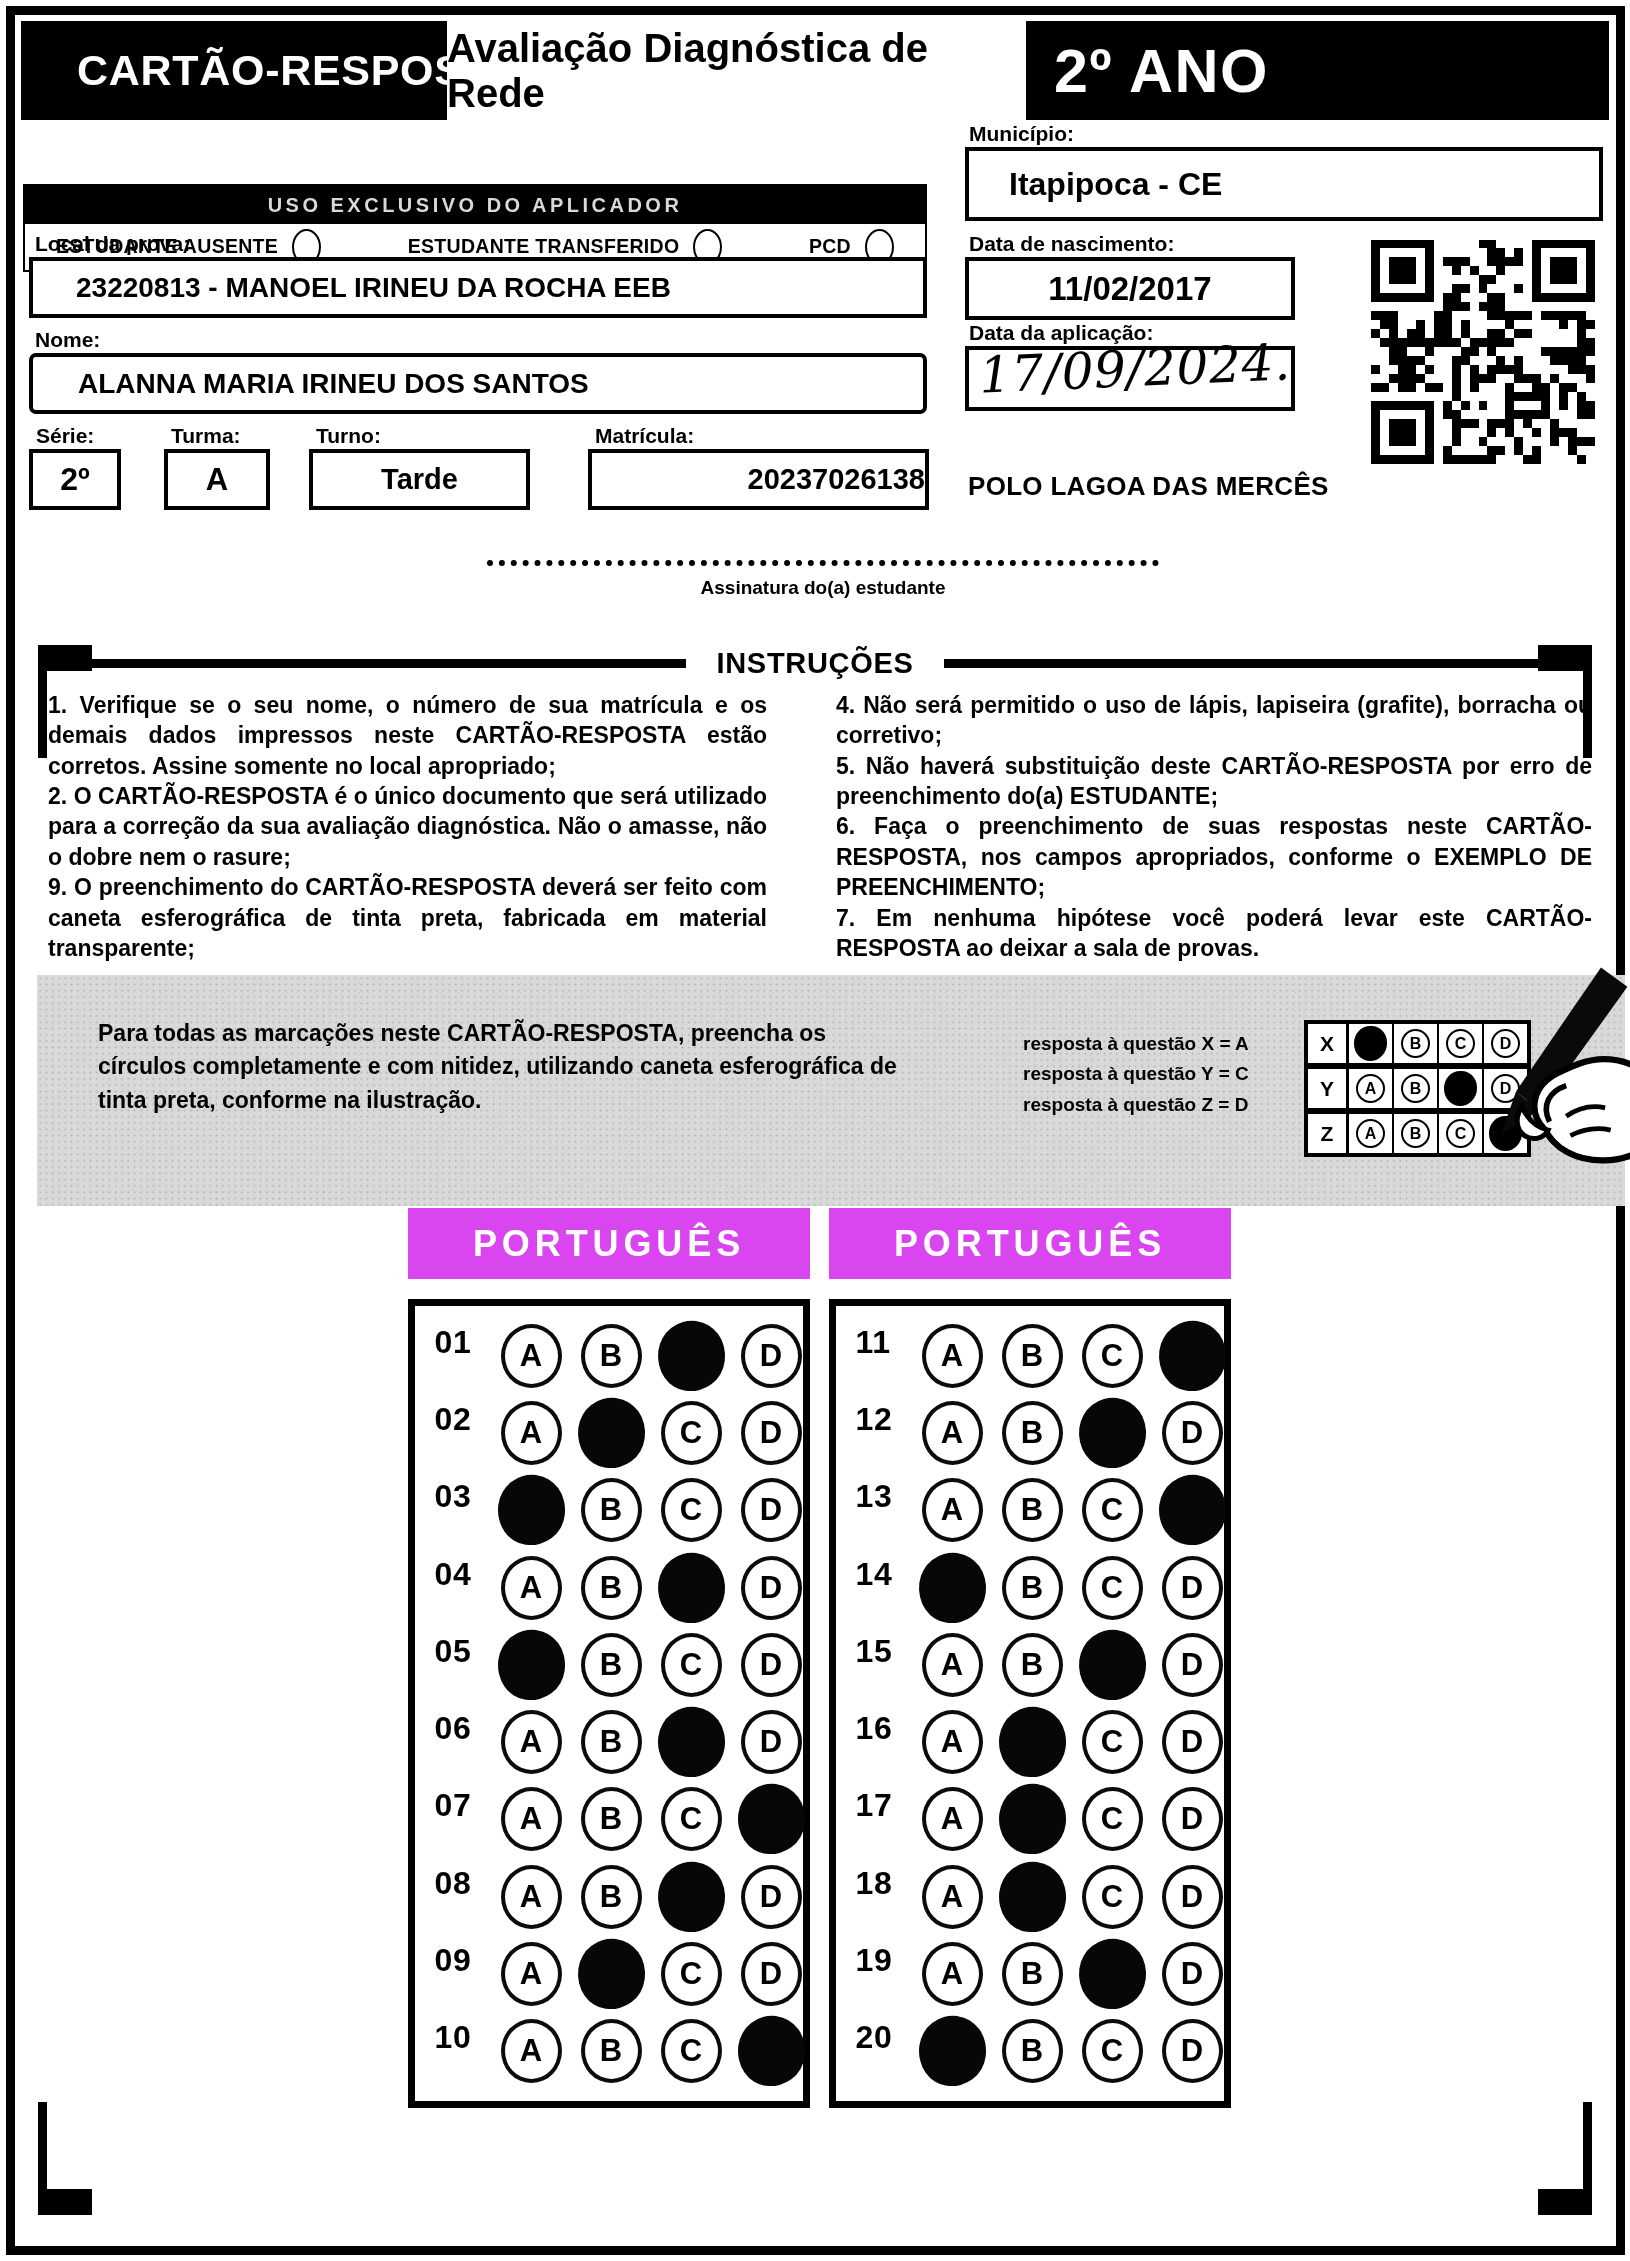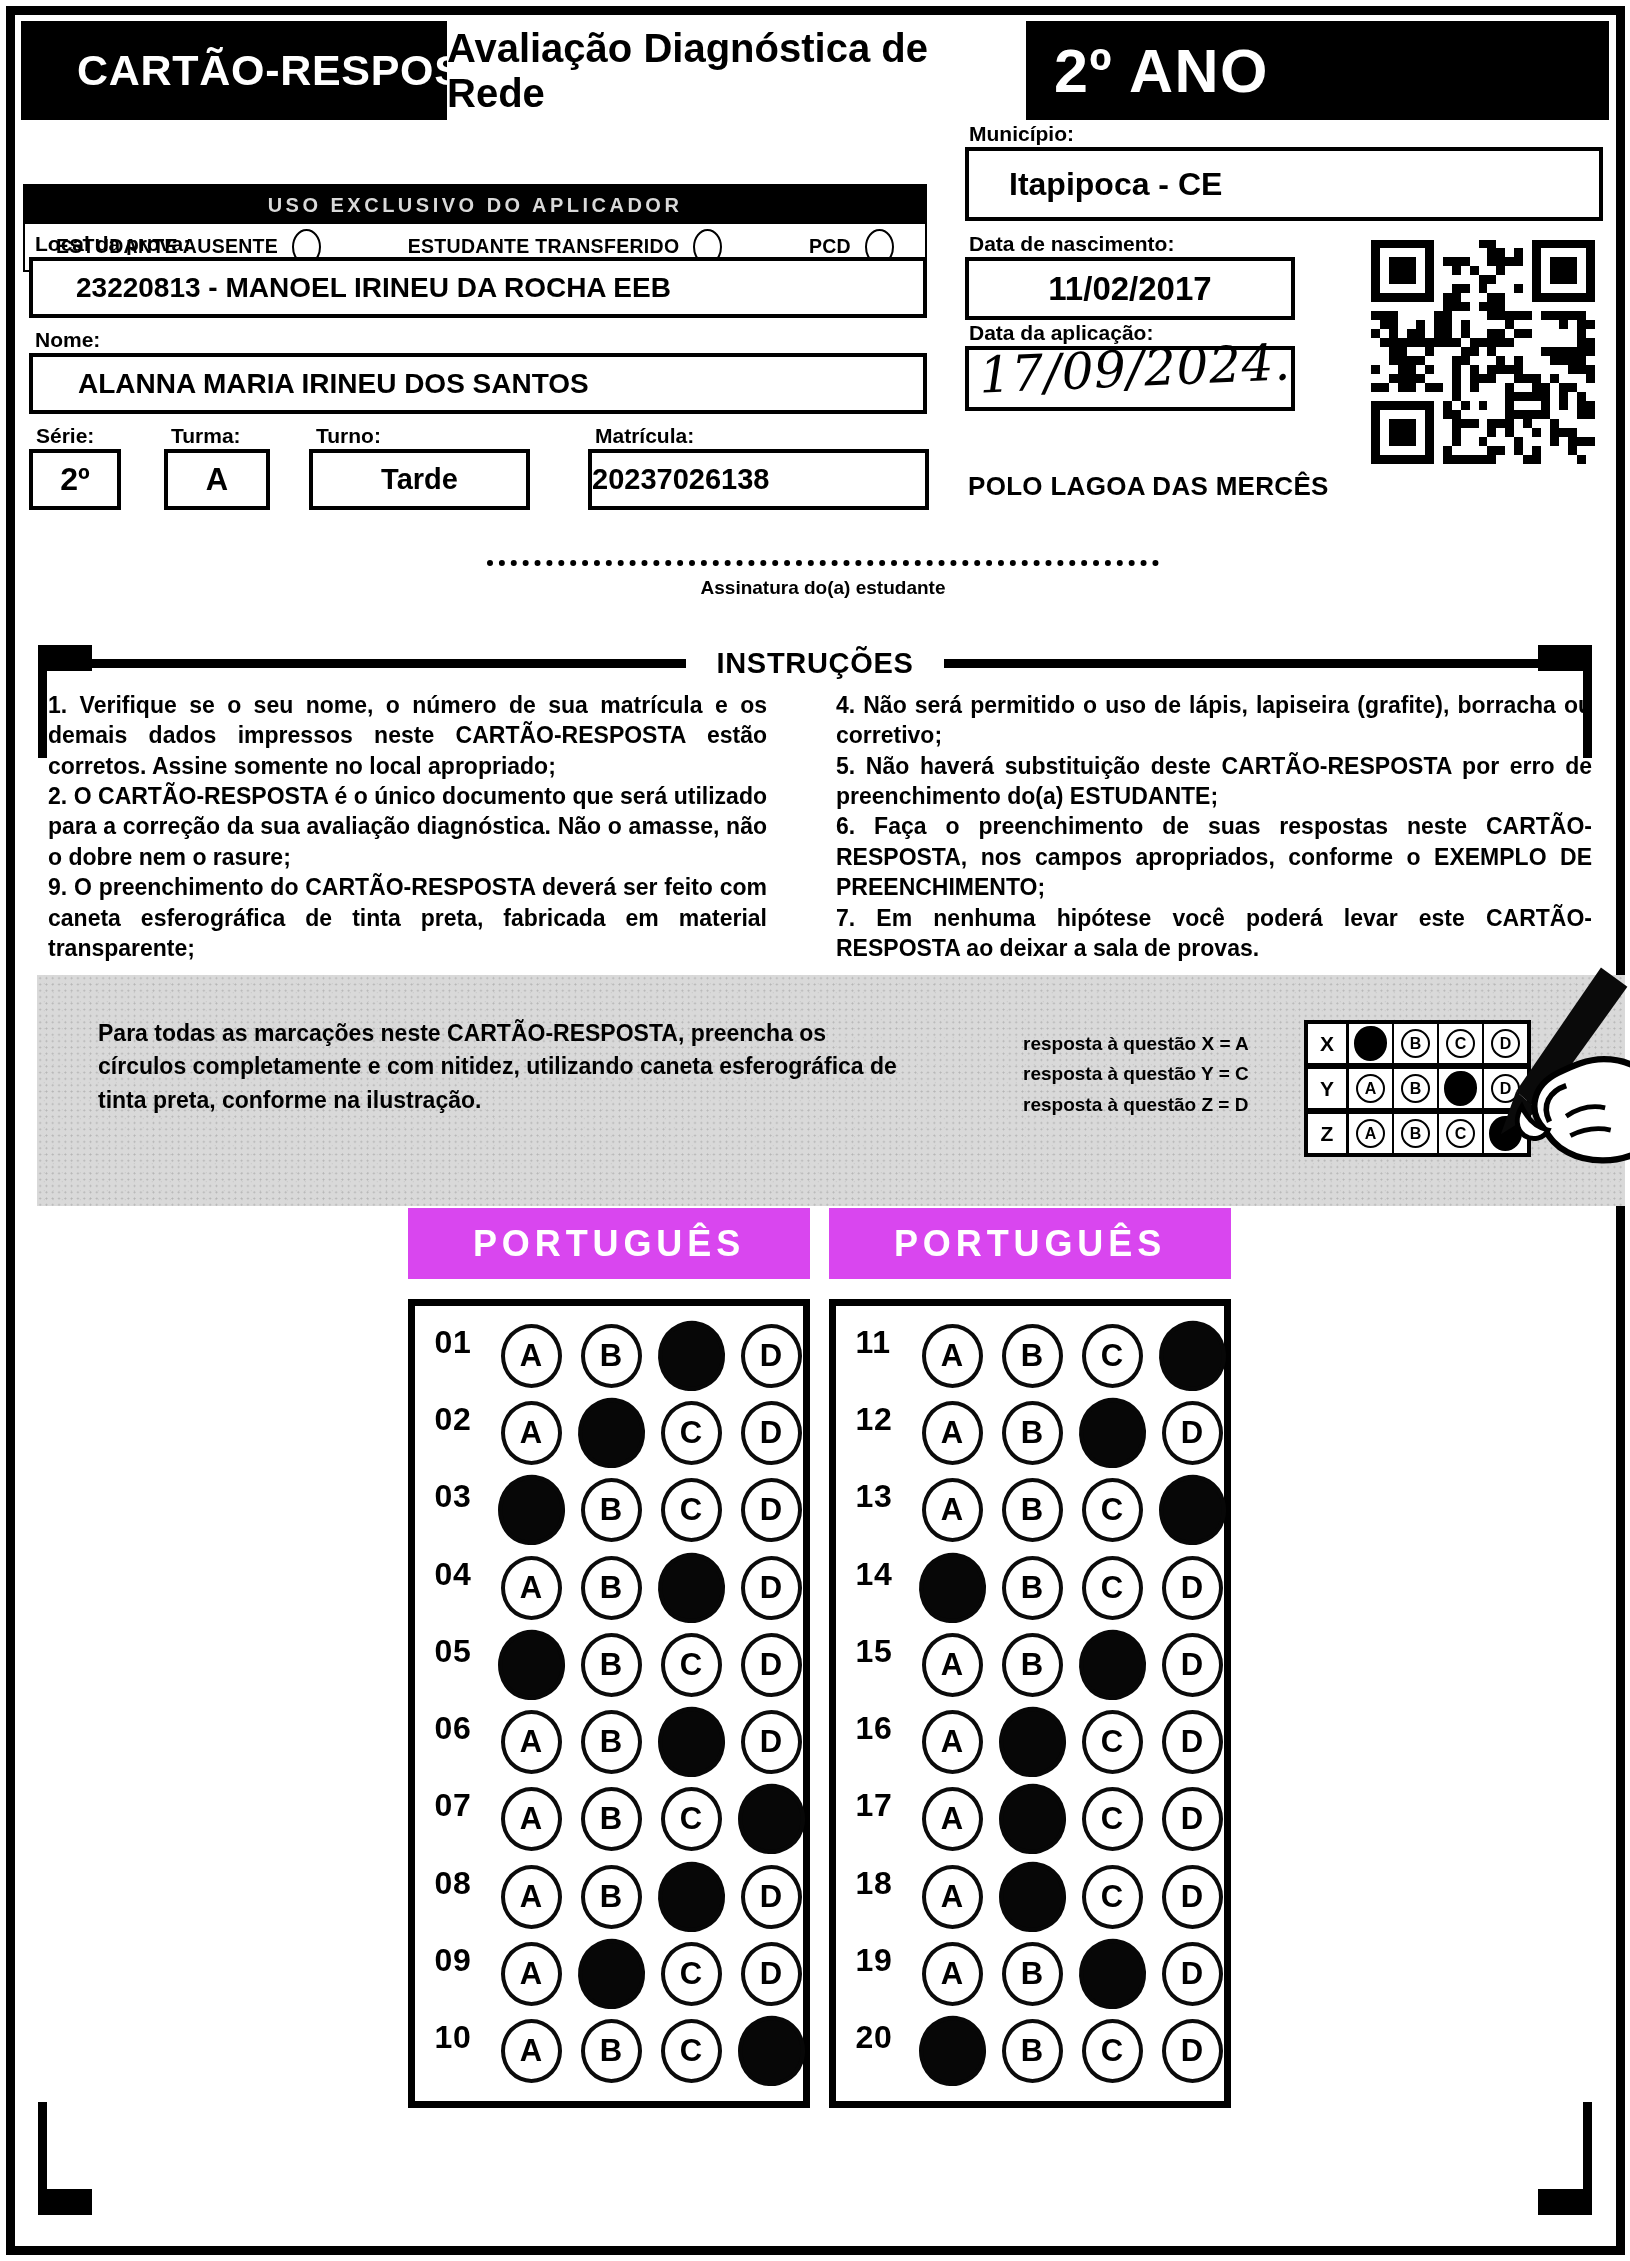--- a/index.html
+++ b/index.html
@@ -28,25 +28,25 @@
 
   
   .flabel{font-size:21px;font-weight:700;}
   .fbox{border:4.2px solid #000;box-sizing:border-box;background:#fff;display:flex;align-items:center;
         font-weight:700;}
   .municipio-label{left:969px;top:122px;}
   .municipio-box{left:965px;top:147px;width:638px;height:74px;padding-left:40px;font-size:32px;}
   .local-label{left:35px;top:232px;}
   .local-box{left:29px;top:257px;width:898px;height:61px;padding-left:43px;font-size:28px;}
   .nome-label{left:35px;top:328px;}
-  .nome-box{left:29px;top:353px;width:898px;height:61px;padding-left:45px;font-size:28px;}
+  .nome-box{left:29px;top:353px;width:898px;height:61px;padding-left:45px;font-size:28px;border-radius:7px;}
   .serie-label{left:36px;top:424px;}   .serie-box{left:29px;top:449px;width:92px;height:61px;justify-content:center;font-size:32px;}
   .turma-label{left:171px;top:424px;}  .turma-box{left:164px;top:449px;width:106px;height:61px;justify-content:center;font-size:31px;}
   .turno-label{left:316px;top:424px;}  .turno-box{left:309px;top:449px;width:221px;height:61px;justify-content:center;font-size:29px;}
-  .matric-label{left:595px;top:424px;} .matric-box{left:588px;top:449px;width:341px;height:61px;justify-content:flex-start;font-size:29px;}
+  .matric-label{left:595px;top:424px;} .matric-box{left:588px;top:449px;width:341px;height:61px;justify-content:flex-end;font-size:29px;}
   .nasc-label{left:969px;top:232px;}  .nasc-box{left:965px;top:257px;width:330px;height:63px;justify-content:center;font-size:33px;}
   .aplic-label{left:969px;top:321px;} .aplic-box{left:965px;top:346px;width:330px;height:65px;position:absolute;}
   .handwrite{position:absolute;left:9.7px;top:-9.7px;font-family:"DejaVu Serif",serif;font-style:italic;
              font-size:50px;font-weight:400;transform:rotate(-2.5deg);white-space:nowrap;letter-spacing:0.7px;}
   .polo{left:968px;top:471px;font-size:26px;font-weight:700;letter-spacing:0.3px;}
   .qr{left:1371px;top:239px;width:224px;height:225px;}
 
   
   .sig-line{left:487px;top:560px;width:672px;height:0;border-top:6.3px dotted #000;}
   .sig-label{left:487px;top:577px;width:672px;text-align:center;font-size:19px;font-weight:700;}

